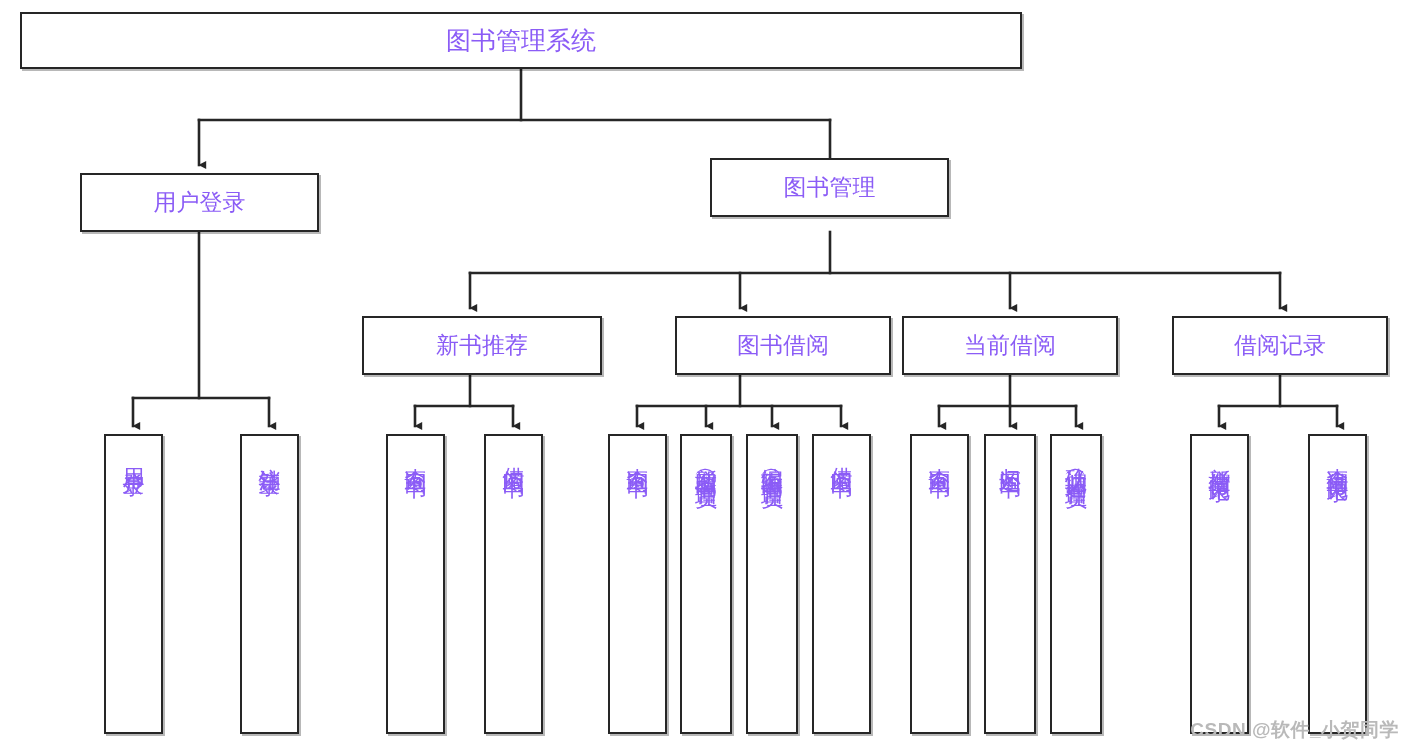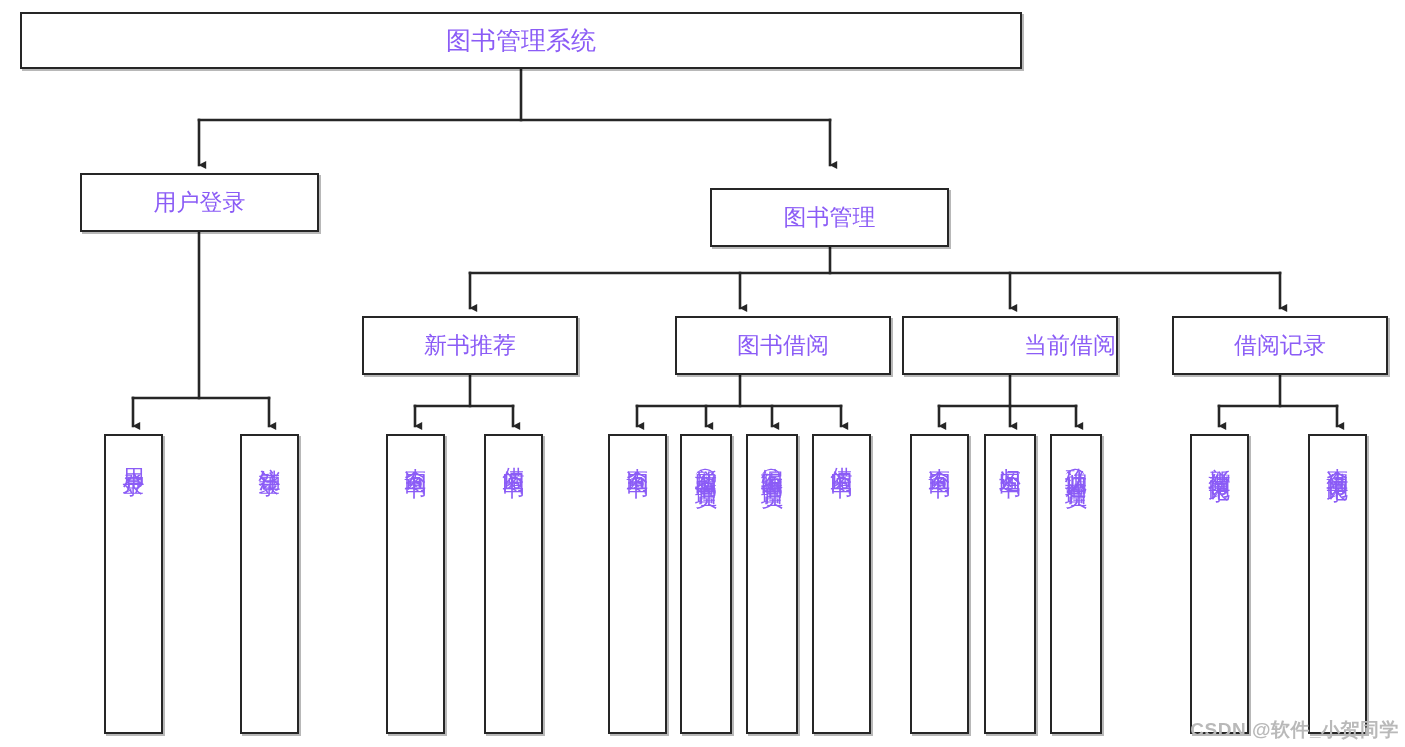--- a/index.html
+++ b/index.html
@@ -127,31 +127,31 @@
     </g>
   </svg>
 
   <div class="node root" style="left:20px; top:12px; width:1002px; height:57px;">
     <span class="label">图书管理系统</span>
   </div>
 
   <div class="node lvl2" style="left:80px; top:173px; width:239px; height:59px;">
     <span class="label">用户登录</span>
   </div>
-  <div class="node lvl2" style="left:710px; top:188px; width:239px; height:59px;">
+  <div class="node lvl2" style="left:710px; top:158px; width:239px; height:59px;">
     <span class="label">图书管理</span>
   </div>
 
-  <div class="node lvl3" style="left:362px; top:316px; width:216px; height:59px;">
+  <div class="node lvl3" style="left:362px; top:316px; width:240px; height:59px;">
     <span class="label">新书推荐</span>
   </div>
   <div class="node lvl3" style="left:632px; top:316px; width:216px; height:59px;margin-left:43px;">
     <span class="label">图书借阅</span>
   </div>
-  <div class="node lvl3" style="left:902px; top:316px; width:216px; height:59px;justify-content:flex-end;">
+  <div class="node lvl3" style="left:902px; top:316px; width:216px; height:59px;">
     <span class="label">当前借阅</span>
   </div>
   <div class="node lvl3" style="left:1172px; top:316px; width:216px; height:59px;">
     <span class="label">借阅记录</span>
   </div>
 
   <div class="node leaf" style="left:104px; top:434px; width:59px; height:300px;">
     <span class="label">用户登录</span>
   </div>
   <div class="node leaf" style="left:240px; top:434px; width:59px; height:300px;">

